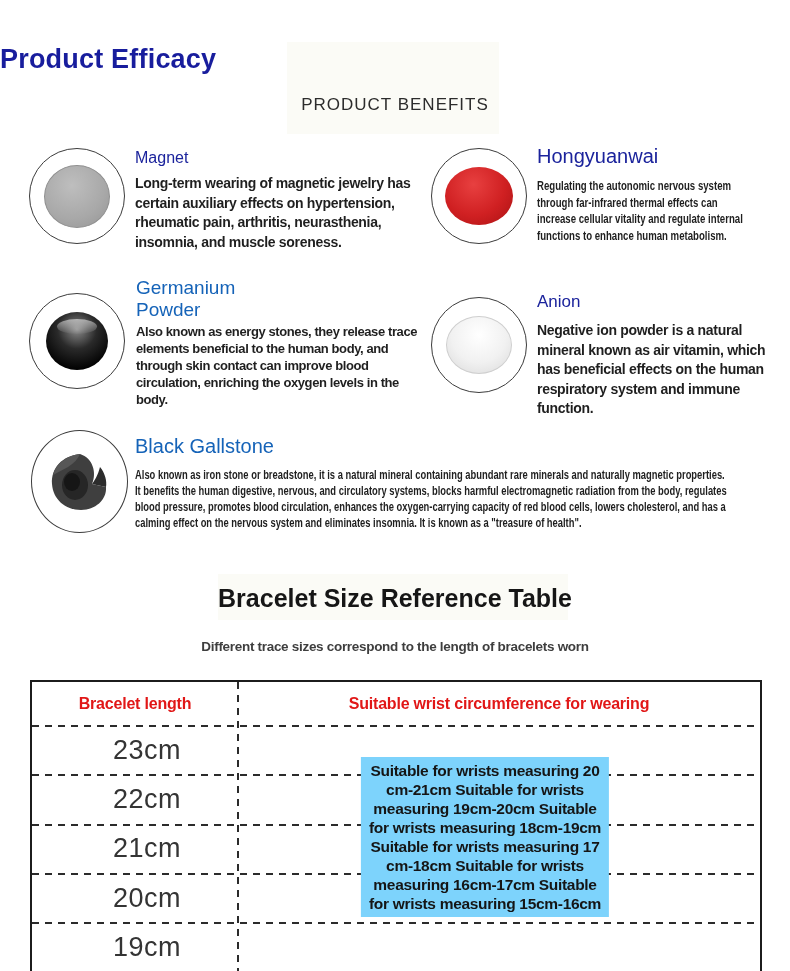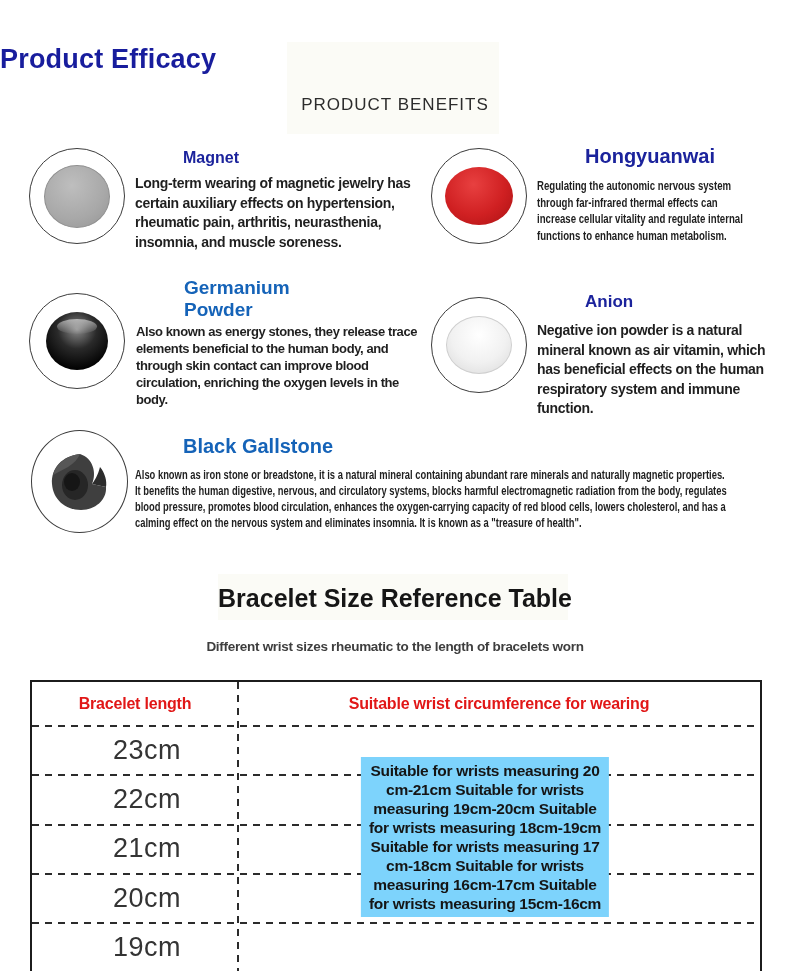--- a/index.html
+++ b/index.html
@@ -36,21 +36,21 @@
   .inner-anion{width:66px;height:58px;border-radius:50%;border:1px solid #cfcfcf;box-sizing:border-box;
     background:radial-gradient(circle at 50% 32%, #ffffff 0%, #f1f1f1 55%, #d9d9d9 100%);}
 
   
   .f-text{position:absolute;}
   .t1{left:135px;top:149px;width:302px;}
   .t2{left:537px;top:145px;width:250px;}
   .t3{left:136px;top:277px;width:312px;}
   .t4{left:537px;top:292px;width:252px;}
   .t5{left:135px;top:435px;width:655px;}
-  .f-heading{font-weight:bold;color:#1b239c;margin-left:48px;}
+  .f-heading{font-weight:normal;color:#1b239c;}
   .f-heading.alt{color:#1563b8;}
   .t1 .f-heading{font-size:16px;}
   .t2 .f-heading{font-size:20px;}
   .t3 .f-heading{font-size:19px;line-height:21.5px;width:132px;}
   .t4 .f-heading{font-size:17px;}
   .t5 .f-heading{font-size:20px;}
   .f-body{font-weight:bold;color:#1f1f1f;white-space:pre;}
   .b1{margin-top:7px;font-size:14px;line-height:19.5px;letter-spacing:-0.3px;}
   .b2{margin-top:10px;font-size:13px;line-height:16.5px;transform:scaleX(0.74);transform-origin:left top;}
   .b3{margin-top:3px;font-size:13px;line-height:17px;letter-spacing:-0.4px;}
@@ -149,21 +149,21 @@
   <div class="f-text t5">
     <div class="f-heading alt">Black Gallstone</div>
     <div class="f-body b5">Also known as iron stone or breadstone, it is a natural mineral containing abundant rare minerals and naturally magnetic properties.
 It benefits the human digestive, nervous, and circulatory systems, blocks harmful electromagnetic radiation from the body, regulates
 blood pressure, promotes blood circulation, enhances the oxygen-carrying capacity of red blood cells, lowers cholesterol, and has a
 calming effect on the nervous system and eliminates insomnia. It is known as a "treasure of health".</div>
   </div>
 
   <div class="soft-box box-b"></div>
   <h2 class="table-title">Bracelet Size Reference Table</h2>
-  <div class="table-sub">Different wrist sizes rheumatic to the length of bracelets worn</div>
+  <div class="table-sub">Different trace sizes correspond to the length of bracelets worn</div>
 
   <div class="size-table">
     <div class="thead">
       <div class="th th-left">Bracelet length</div>
       <div class="th th-right">Suitable wrist circumference for wearing</div>
     </div>
     <div class="tbody">
       <div class="size-row">
           <span class="len">23cm</span>
         </div>

